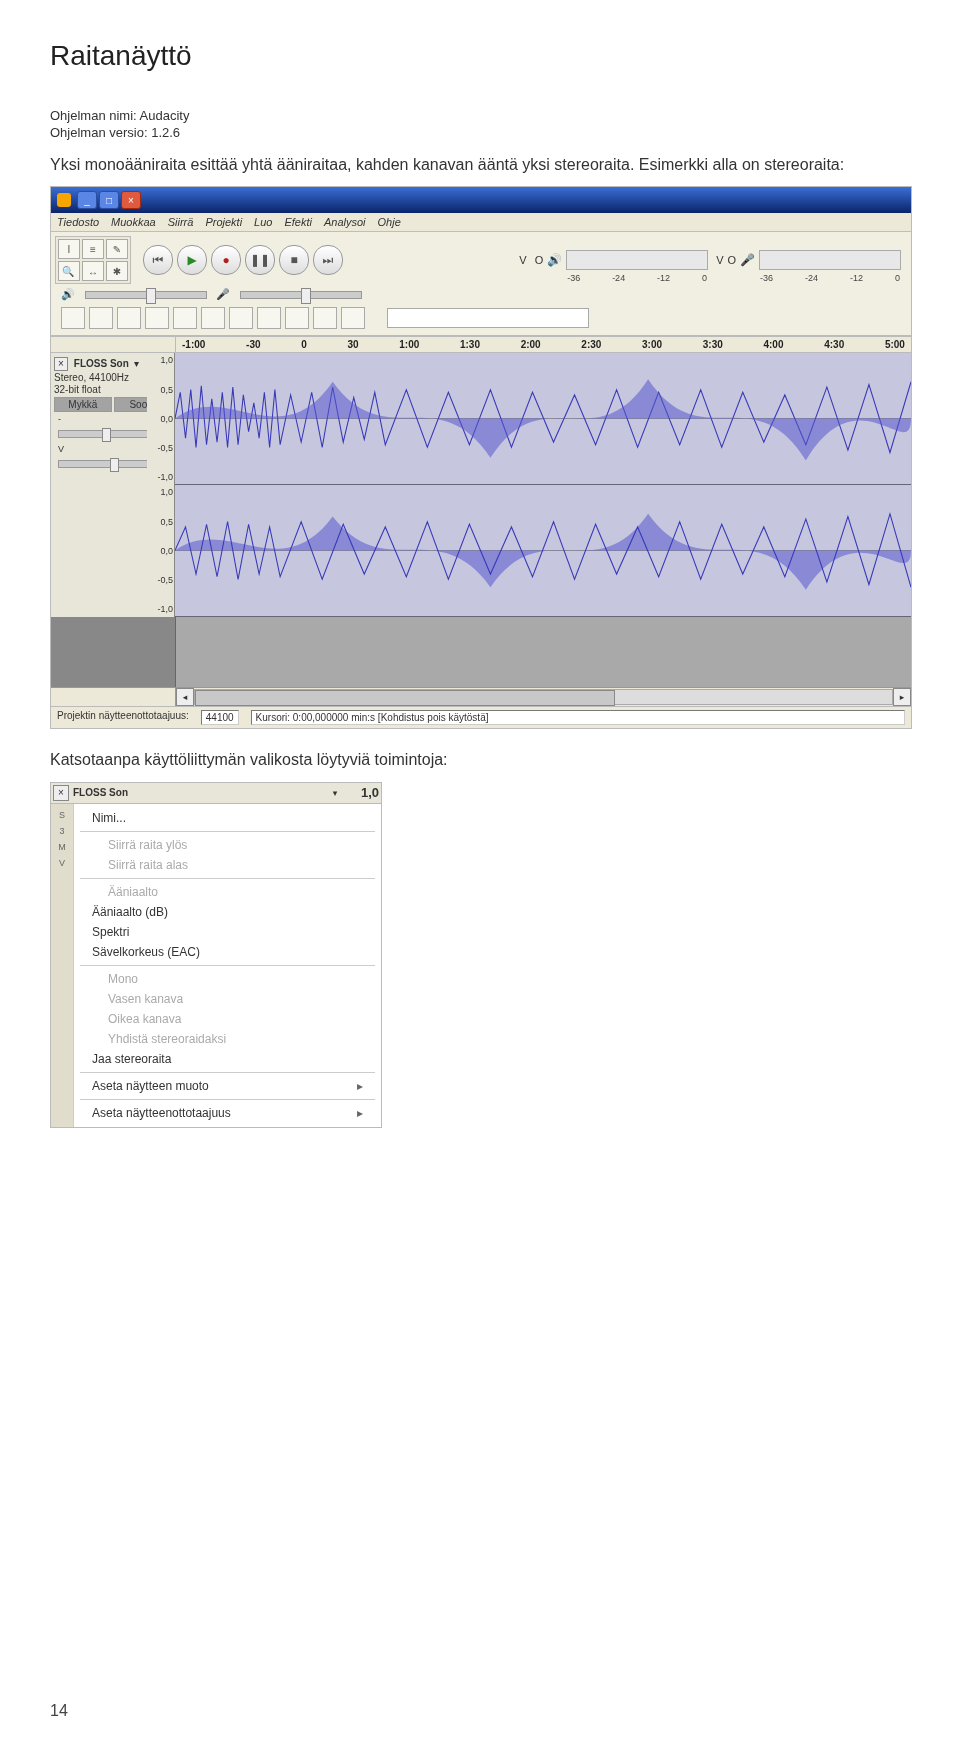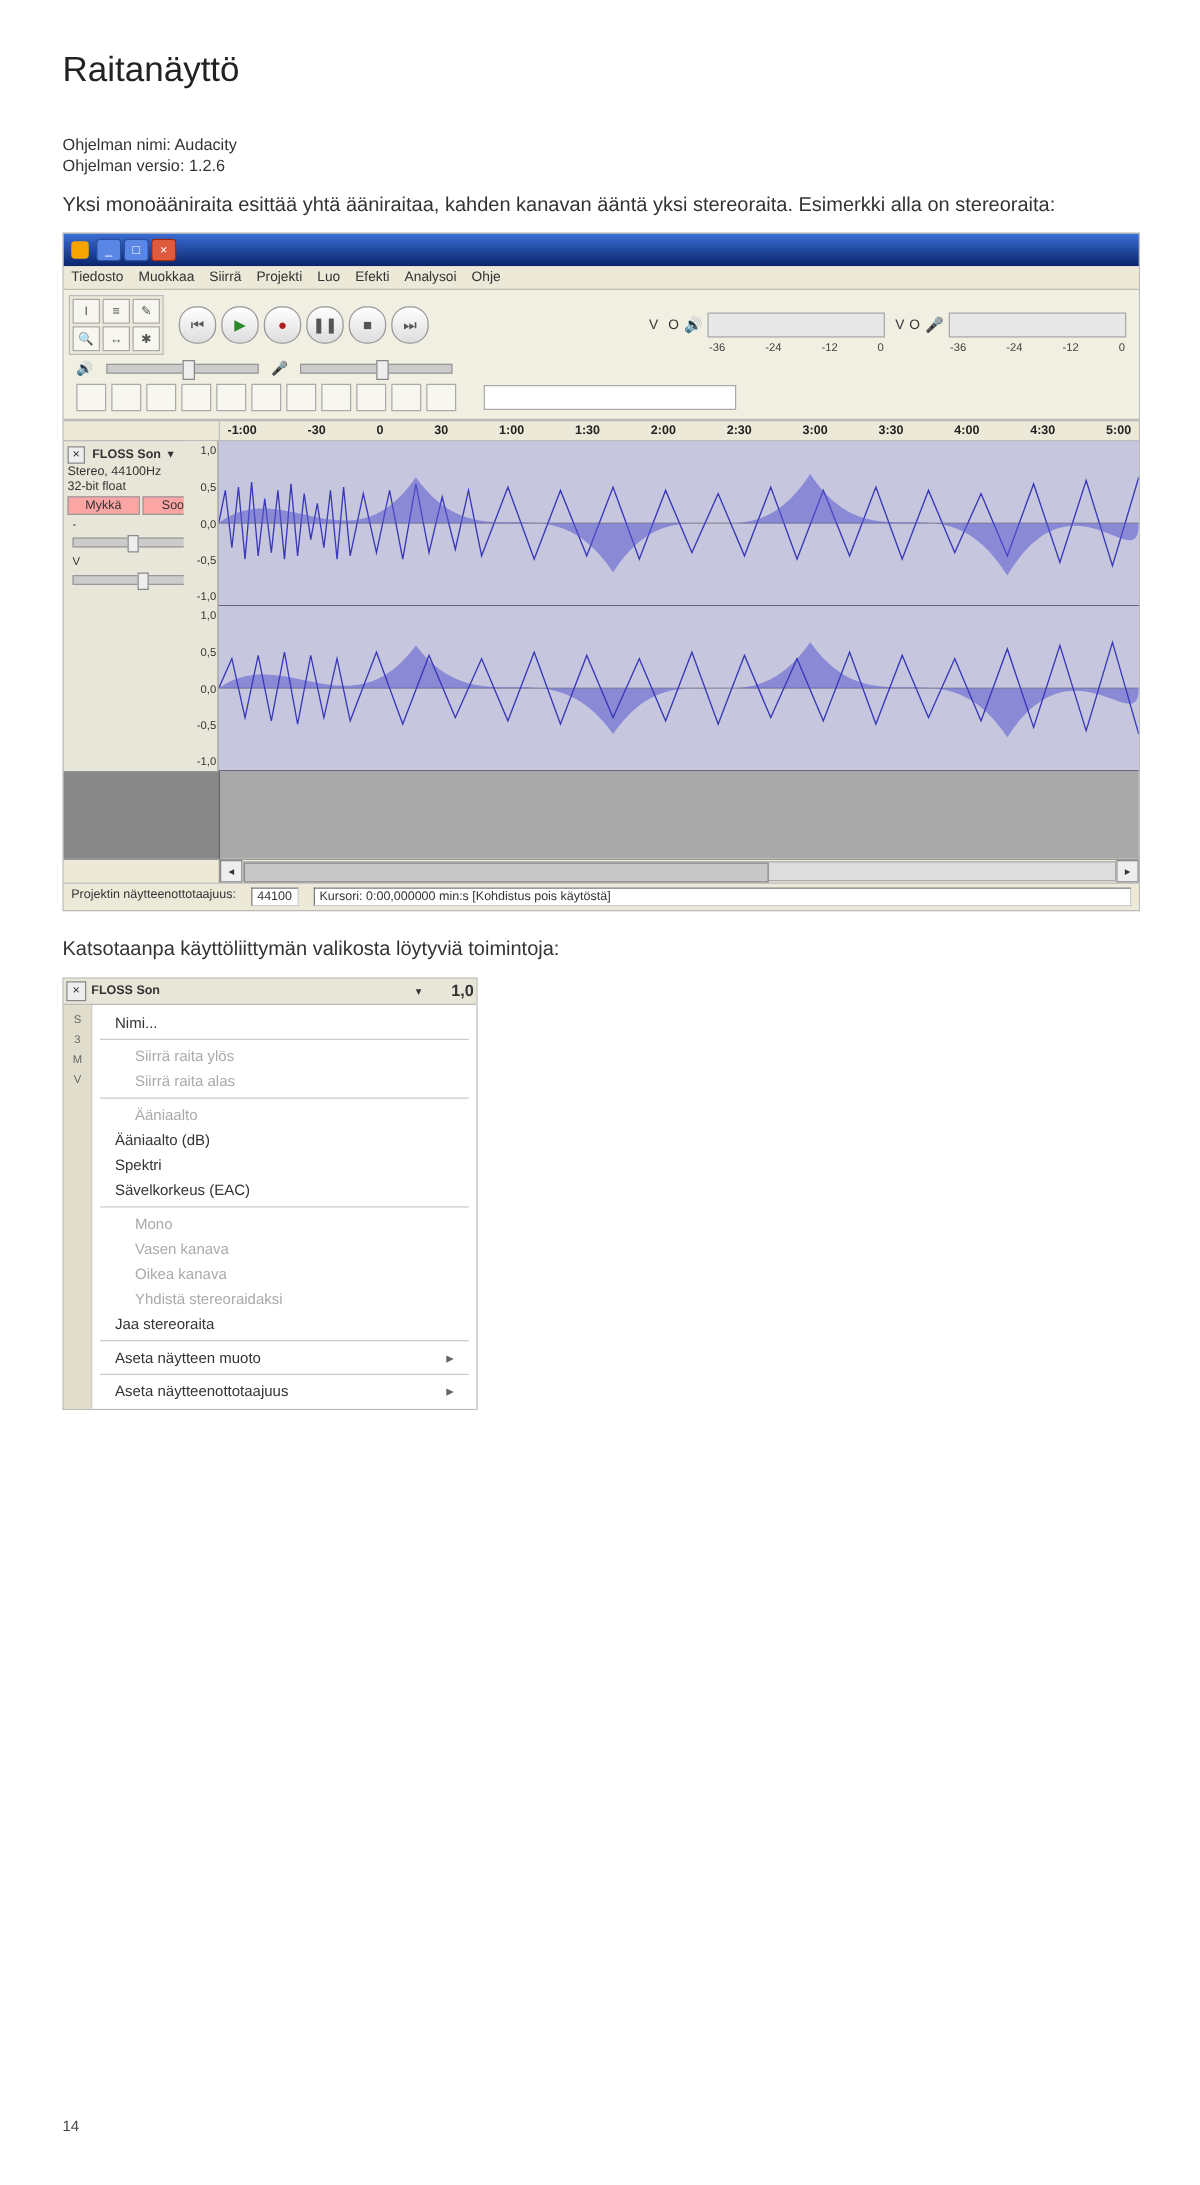--- a/index.html
+++ b/index.html
@@ -56,21 +56,21 @@
   .titlebar .winbtns { display:flex; gap:2px; }
   .titlebar .winbtn { width:18px;height:16px;background:#5a86e5;border:1px solid #2a4ea0;border-radius:3px;display:flex;align-items:center;justify-content:center;color:#fff;font-size:10px; }
   .titlebar .winbtn.close { background:#e05b3e; border-color:#a02a10; }
   .menubar {
     background:#ece9d8;
     padding:3px 6px;
     display:flex;
     gap:12px;
     border-bottom:1px solid #c0c0b0;
   }
-  .menubar span { color:#333; cursor:default; }
+  .menubar span { color:#333; cursor:default;font-style:italic; }
   .toolbars {
     background:#f1efe2;
     padding:4px 4px;
     display:flex;
     flex-direction:column;
     gap:2px;
     border-bottom:1px solid #bbb;
   }
   .toolbar-row { display:flex; align-items:center; gap:6px; }
   .tool-grid { display:grid; grid-template-columns:repeat(3,22px); grid-template-rows:repeat(2,20px); gap:2px; padding:2px; border:1px solid #bbb; background:#ece9d8; }
@@ -107,21 +107,21 @@
     border-right:1px solid #888;
     padding:3px;
     font-size:10px;
     box-sizing:border-box;
   }
   .track-panel .line { margin:1px 0; }
   .track-panel .xbtn { display:inline-block;width:12px;height:12px;border:1px solid #888;background:#eee;text-align:center;line-height:11px;margin-right:3px; }
   .track-panel .tname { font-weight:bold; }
   .track-panel .drop { display:inline-block;width:10px;text-align:center; }
   .track-panel .btnpair { display:flex; gap:2px; margin:2px 0; }
-  .track-panel .btnpair .sb { flex:1; border:1px solid #999; background:#fca5a5; text-align:center; padding:1px 0; }
+  .track-panel .btnpair .sb { flex:1; border:1px solid #999; background:#a3a3a3; text-align:center; padding:1px 0; }
   .track-panel .vslider { height:6px; background:#ccc; border:1px solid #999; position:relative; margin:6px 4px; }
   .track-panel .vslider .th { position:absolute; left:40%; top:-3px; width:7px;height:12px;background:#eee;border:1px solid #888; }
   .track-panel .lr { display:flex; justify-content:space-between; font-size:9px; padding:0 4px; }
   .waves { flex:1; display:flex; flex-direction:column; background:#bfbfd8; }
   .wave-row { flex:1; position:relative; border-bottom:1px solid #667; background:#c6c6de; }
   .wave-row .yaxis { position:absolute; left:-28px; top:0; bottom:0; width:26px; display:flex; flex-direction:column; justify-content:space-between; font-size:9px; align-items:flex-end; padding:2px 0; background:#e8e6d8; }
   .wave-row svg { width:100%; height:100%; display:block; }
   .below-tracks { height:70px; background:#a9a9a9; display:flex; }
   .below-tracks .pad { width:124px; background:#888; border-right:1px solid #666; }
   .hscroll { height:18px; background:#ece9d8; border-top:1px solid #999; display:flex; }
@@ -155,24 +155,24 @@
   .ctx-head .val { font-size:13px; font-weight:bold; margin-left:20px; }
   .ctx-body { display:flex; }
   .ctx-left { width:22px; background:#e0ddcc; border-right:1px solid #ccc; display:flex;flex-direction:column;align-items:center;gap:6px;padding-top:6px;font-size:9px;color:#666; }
   .ctx-menu { flex:1; background:#fff; padding:4px 0; }
   .ctx-menu .mi { padding:3px 18px; color:#333; }
   .ctx-menu .mi.dis { color:#aaa;margin-left:16px; }
   .ctx-menu .sep { border-top:1px solid #ccc; margin:3px 6px; }
   .ctx-menu .mi.sub::after { content:"▸"; float:right; color:#666; }
   .page-number {
     position:absolute;
-    bottom:40px;
+    bottom:28px;
     left:50px;
     font-family: Verdana, sans-serif;
-    font-size:12px;
+    font-size:16px;
     color:#444;
   }
 </style>
 </head>
 <body>
 
 <h1>Raitanäyttö</h1>
 
 <div class="meta-line">
   <span class="lbl">Ohjelman nimi:</span>

